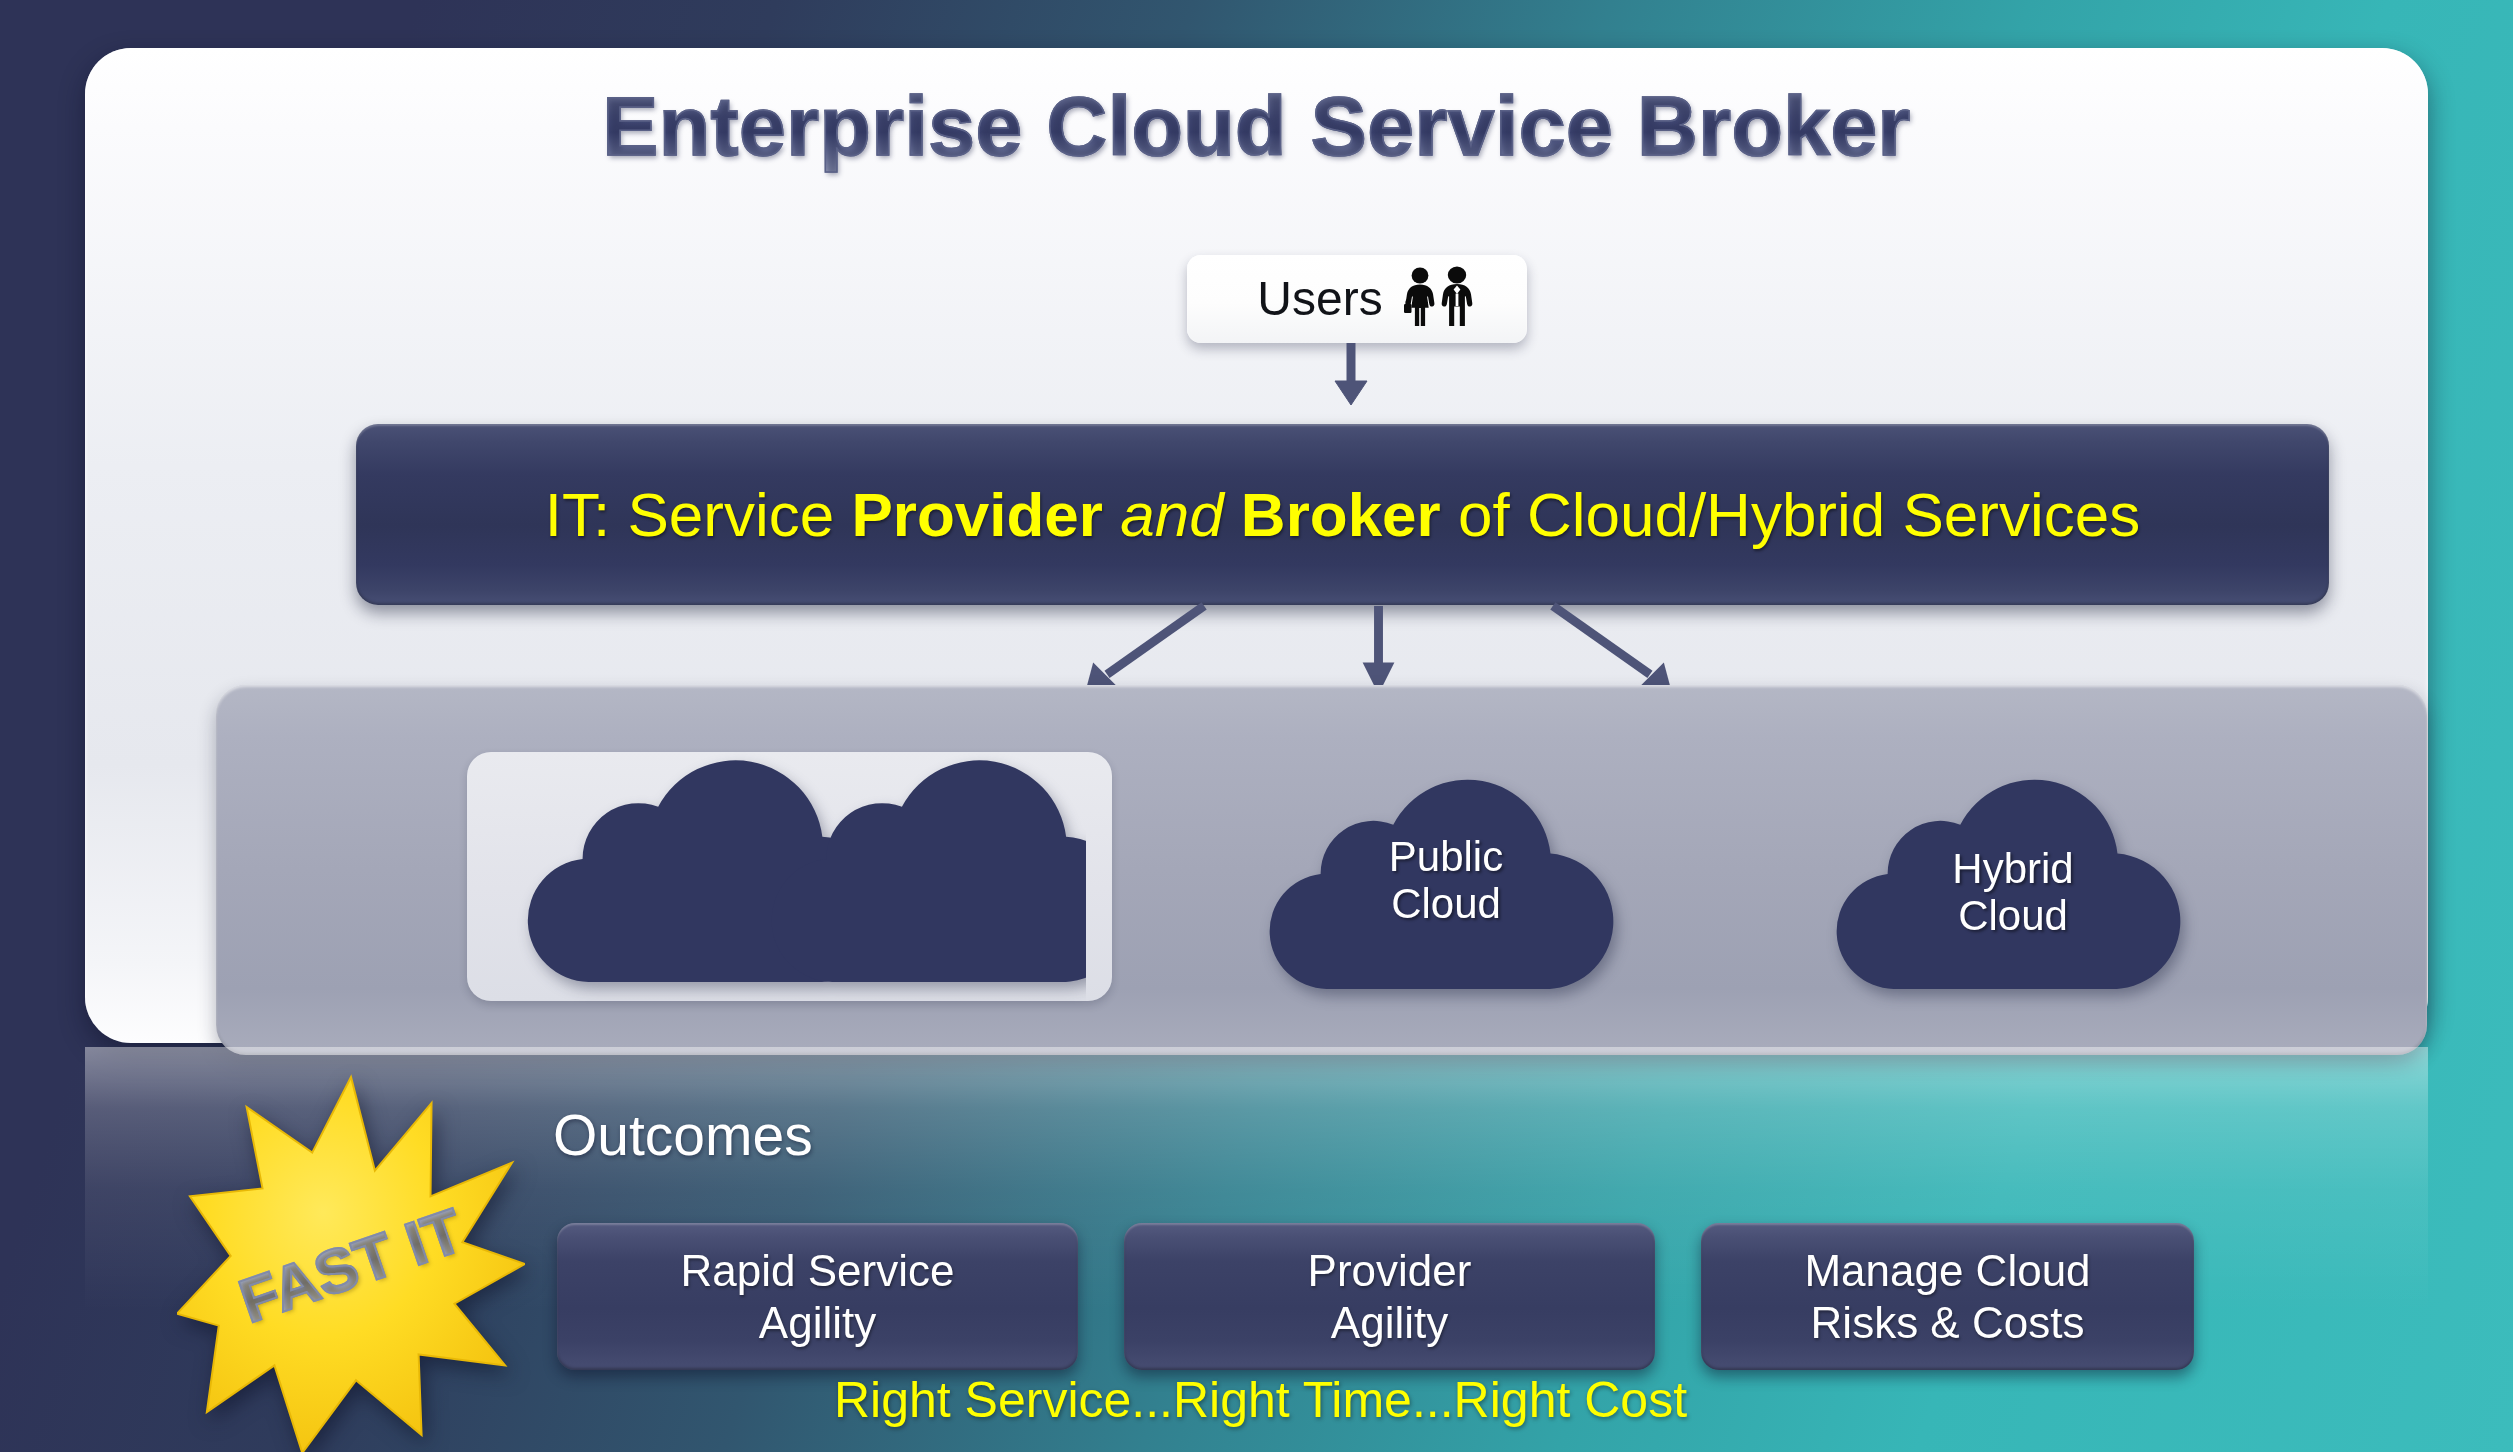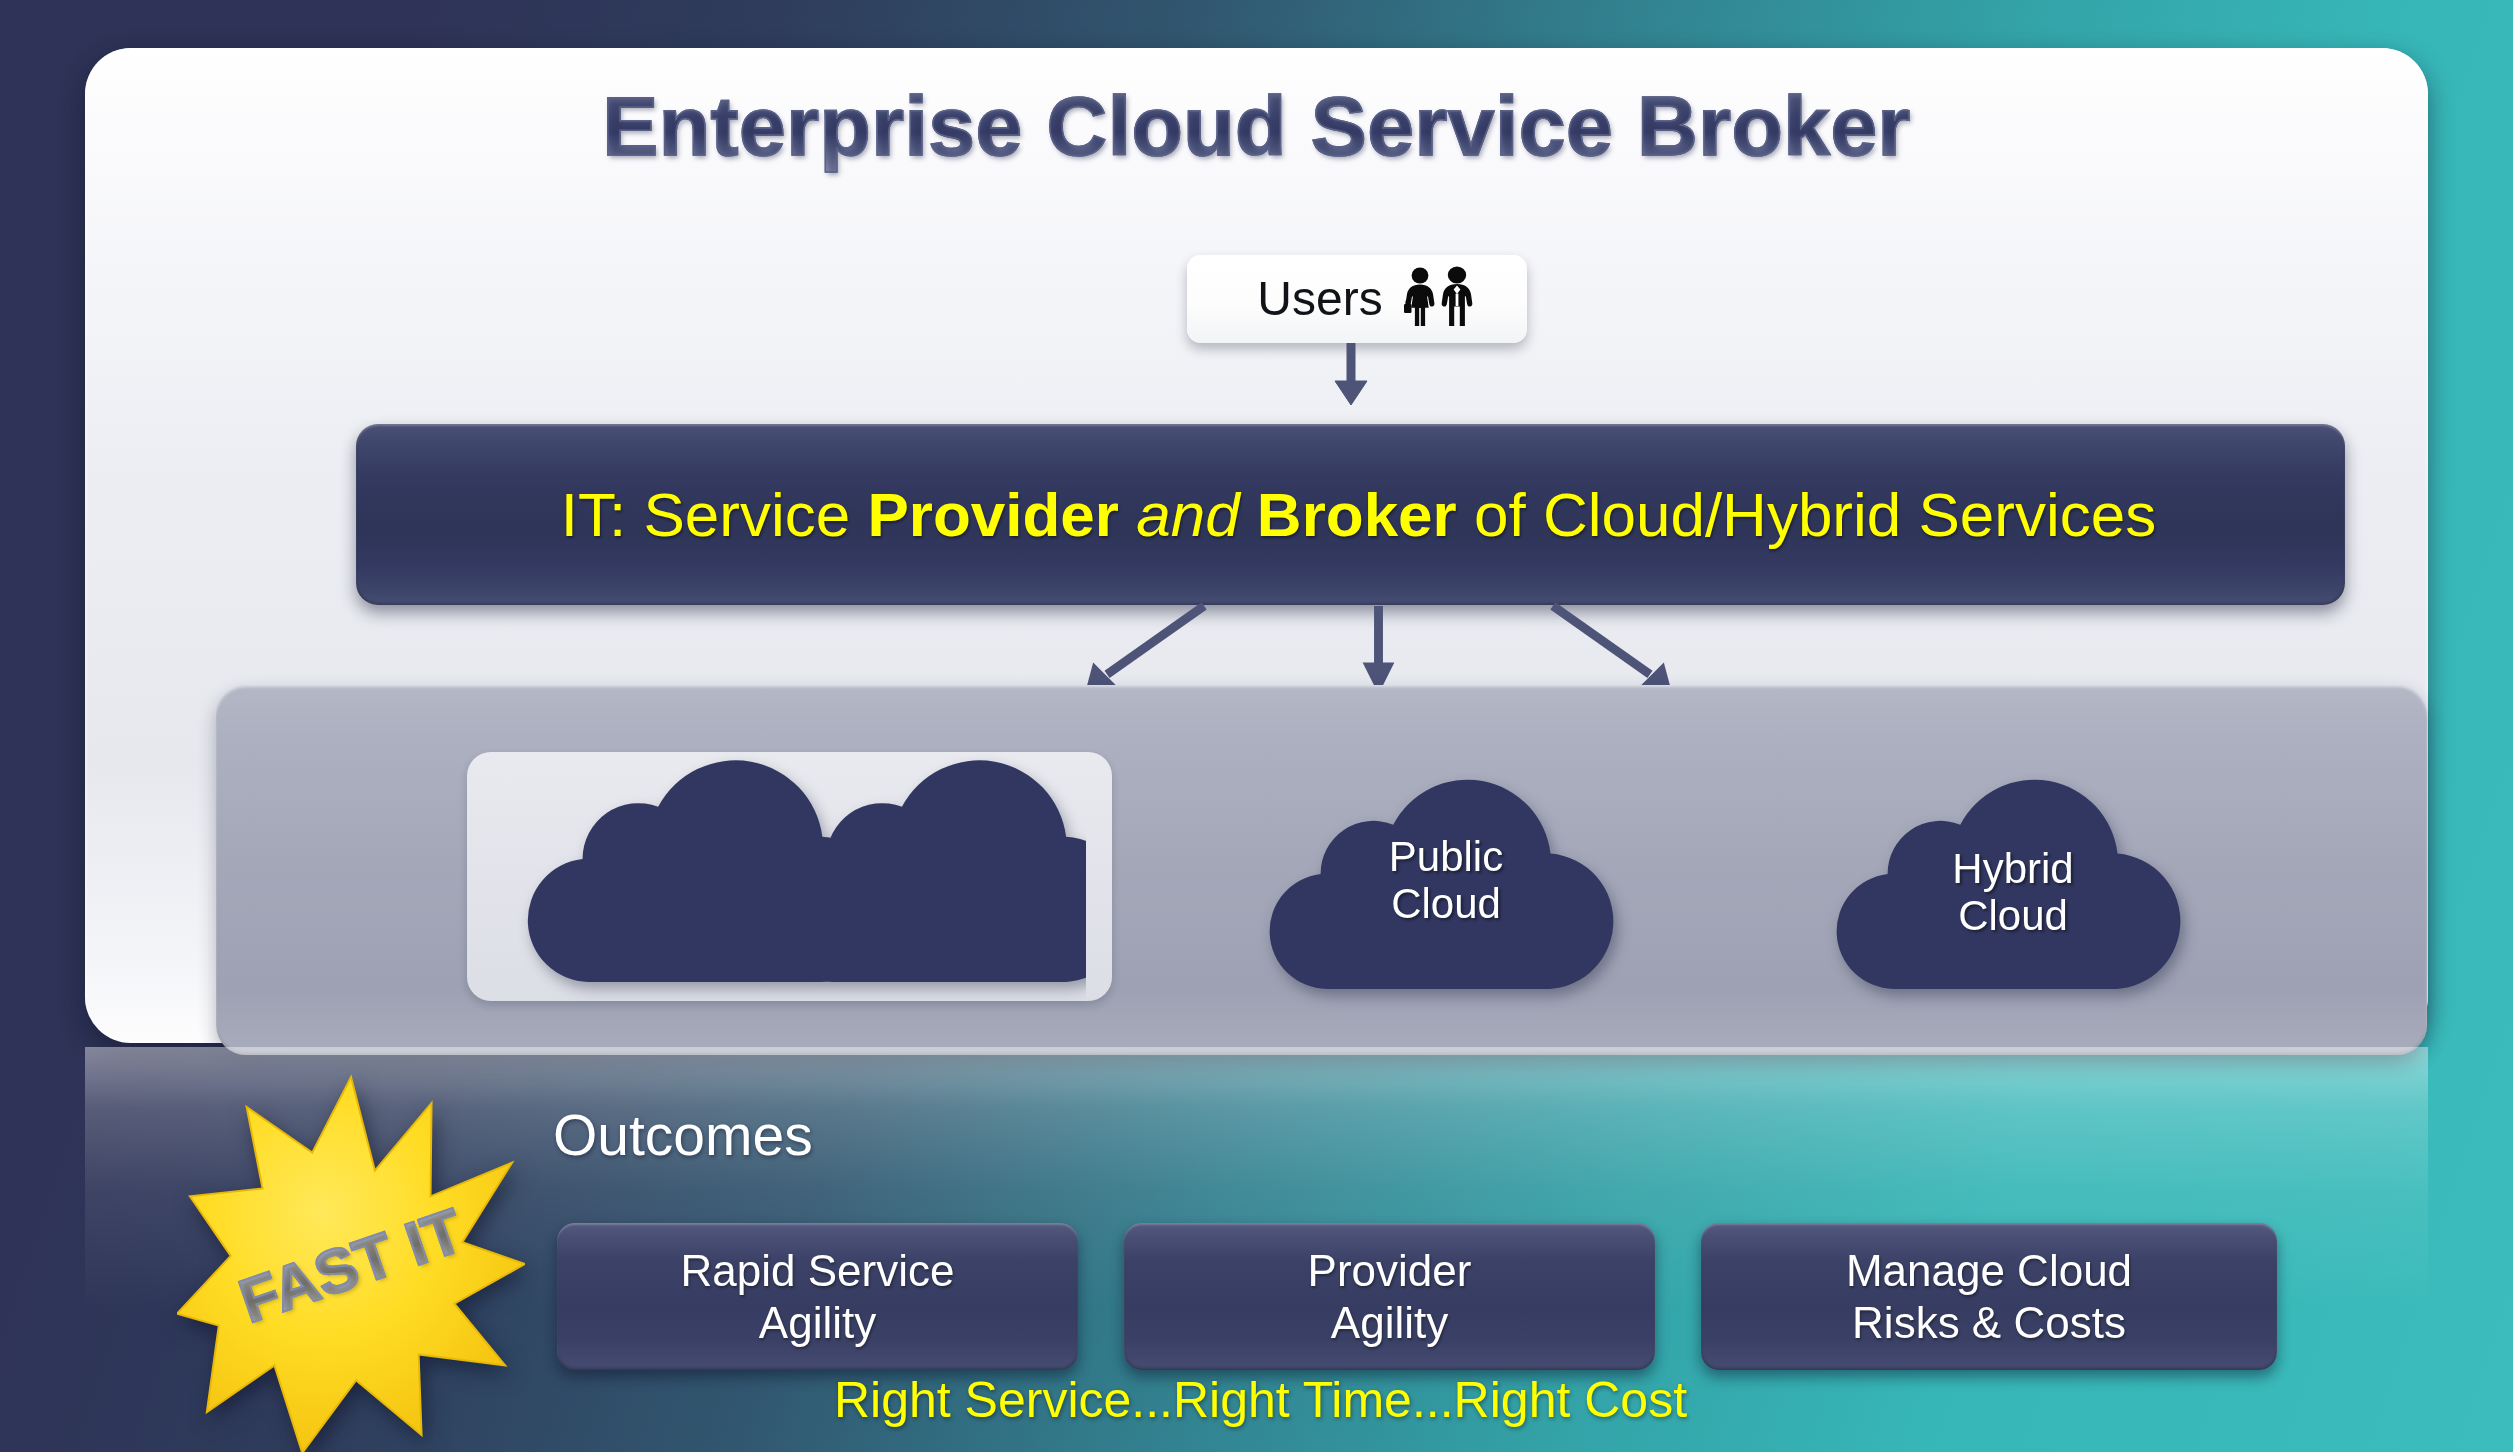--- a/index.html
+++ b/index.html
@@ -139,21 +139,20 @@
         #2f3558 56%,
         #333960 78%,
         #3d4469 92%,
         #474e74 100%);
     box-shadow: 0 8px 16px rgba(15,20,45,0.42),
                 inset 0 2px 2px rgba(255,255,255,0.22),
                 inset 0 -2px 3px rgba(0,0,0,0.25);
     display: flex;
     align-items: center;
     justify-content: center;
-    padding-left: 16px;
   }
   #it-banner-text {
     font-size: 62px;
     color: #ffff00;
     white-space: nowrap;
     text-shadow: 1px 2px 3px rgba(0,0,0,0.45);
   }
   #it-banner-text b { font-weight: 700; }
   #it-banner-text i { font-style: italic; }
 
@@ -240,21 +239,21 @@
     justify-content: center;
     color: #ffffff;
     font-size: 44px;
     line-height: 1.16;
     text-align: center;
     text-shadow: 1px 2px 3px rgba(0,0,0,0.40);
     margin-top: 31px;
   }
   #outcome-0 { left: 557px;  width: 521px; }
   #outcome-1 { left: 1124px; width: 531px; }
-  #outcome-2 { left: 1701px; width: 576px; }
+  #outcome-2 { left: 1701px; width: 493px; }
 
   #tagline {
     position: absolute;
     left: 4px;
     top: 1371px;
     width: 2513px;
     text-align: center;
     font-size: 50px;
     color: #ffff00;
     text-shadow: 1px 2px 4px rgba(0,0,0,0.40);

